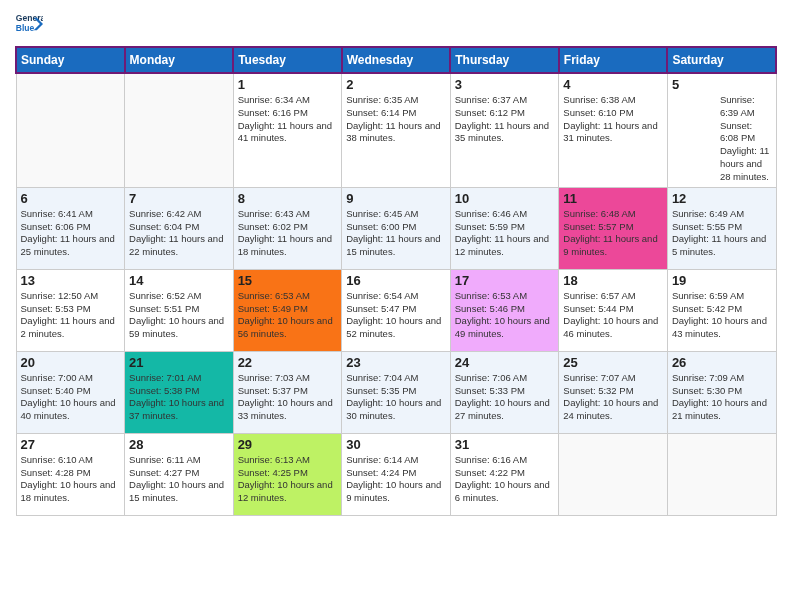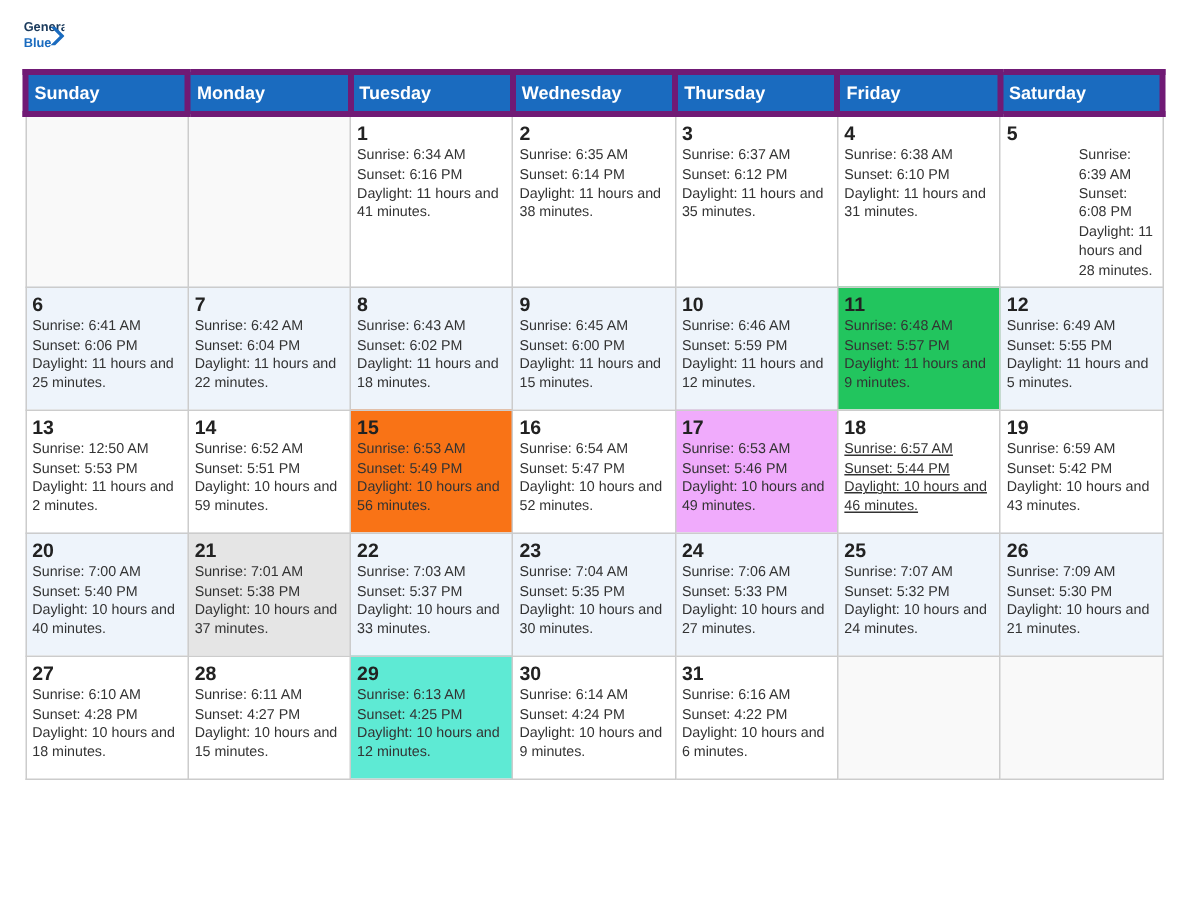--- a/index.html
+++ b/index.html
@@ -46,21 +46,21 @@
       width: 100%;
       border-collapse: collapse;
       table-layout: fixed;
     }
     thead th {
       background: #1a6bbf;
       color: #fff;
       font-size: 12px;
       font-weight: bold;
       padding: 5px 4px;
-      border: 4px solid #701a75;
+      border: 2px solid #701a75;
       text-align: left;
     }
     td {
       border: 1px solid #ccc;
       vertical-align: top;
       padding: 3px 4px;
       font-size: 10px;
       color: #333;
       height: 82px;
     }
@@ -178,21 +178,21 @@
             <div class="day-info" style="white-space: pre-line;">Sunrise: 6:45 AM
 Sunset: 6:00 PM
 Daylight: 11 hours and 15 minutes.</div>
           </td>
           <td style="background: rgb(238, 244, 251);">
             <span class="day-num">10</span>
             <div class="day-info" style="white-space: pre-line;">Sunrise: 6:46 AM
 Sunset: 5:59 PM
 Daylight: 11 hours and 12 minutes.</div>
           </td>
-          <td style="background: #22c55e; margin-top: 10px;">
+          <td style="background: #ec4899; margin-top: 10px;">
             <span class="day-num">11</span>
             <div class="day-info" style="white-space: pre-line;">Sunrise: 6:48 AM
 Sunset: 5:57 PM
 Daylight: 11 hours and 9 minutes.</div>
           </td>
           <td style="background: rgb(238, 244, 251);">
             <span class="day-num">12</span>
             <div class="day-info" style="white-space: pre-line;">Sunrise: 6:49 AM
 Sunset: 5:55 PM
 Daylight: 11 hours and 5 minutes.</div>
@@ -224,39 +224,39 @@
 Daylight: 10 hours and 52 minutes.</div>
           </td>
           <td style="background: #f0abfc;">
             <span class="day-num">17</span>
             <div class="day-info" style="white-space: pre-line;">Sunrise: 6:53 AM
 Sunset: 5:46 PM
 Daylight: 10 hours and 49 minutes.</div>
           </td>
           <td style="background: rgb(255, 255, 255);">
             <span class="day-num">18</span>
-            <div class="day-info" style="white-space: pre-line; text-decoration: underline;">Sunrise: 6:57 AM
+            <div class="day-info" style="white-space: pre-line;">Sunrise: 6:57 AM
 Sunset: 5:44 PM
 Daylight: 10 hours and 46 minutes.</div>
           </td>
           <td style="background: rgb(255, 255, 255);">
             <span class="day-num">19</span>
             <div class="day-info" style="white-space: pre-line;">Sunrise: 6:59 AM
 Sunset: 5:42 PM
 Daylight: 10 hours and 43 minutes.</div>
           </td>
         </tr>
         <tr>
           <td style="background: rgb(238, 244, 251);">
             <span class="day-num">20</span>
             <div class="day-info" style="white-space: pre-line;">Sunrise: 7:00 AM
 Sunset: 5:40 PM
 Daylight: 10 hours and 40 minutes.</div>
           </td>
-          <td style="background: #e5e5e5;">
+          <td style="background: #14b8a6;">
             <span class="day-num">21</span>
             <div class="day-info" style="white-space: pre-line;">Sunrise: 7:01 AM
 Sunset: 5:38 PM
 Daylight: 10 hours and 37 minutes.</div>
           </td>
           <td style="background: rgb(238, 244, 251);">
             <span class="day-num">22</span>
             <div class="day-info" style="white-space: pre-line;">Sunrise: 7:03 AM
 Sunset: 5:37 PM
 Daylight: 10 hours and 33 minutes.</div>
@@ -292,21 +292,21 @@
             <div class="day-info" style="white-space: pre-line;">Sunrise: 6:10 AM
 Sunset: 4:28 PM
 Daylight: 10 hours and 18 minutes.</div>
           </td>
           <td style="background: rgb(255, 255, 255);">
             <span class="day-num">28</span>
             <div class="day-info" style="white-space: pre-line;">Sunrise: 6:11 AM
 Sunset: 4:27 PM
 Daylight: 10 hours and 15 minutes.</div>
           </td>
-          <td style="background: #5eead4; margin-left: 20px;">
+          <td style="background: #bef264; margin-left: 20px;">
             <span class="day-num">29</span>
             <div class="day-info" style="white-space: pre-line;">Sunrise: 6:13 AM
 Sunset: 4:25 PM
 Daylight: 10 hours and 12 minutes.</div>
           </td>
           <td style="background: rgb(255, 255, 255);">
             <span class="day-num">30</span>
             <div class="day-info" style="white-space: pre-line;">Sunrise: 6:14 AM
 Sunset: 4:24 PM
 Daylight: 10 hours and 9 minutes.</div>

